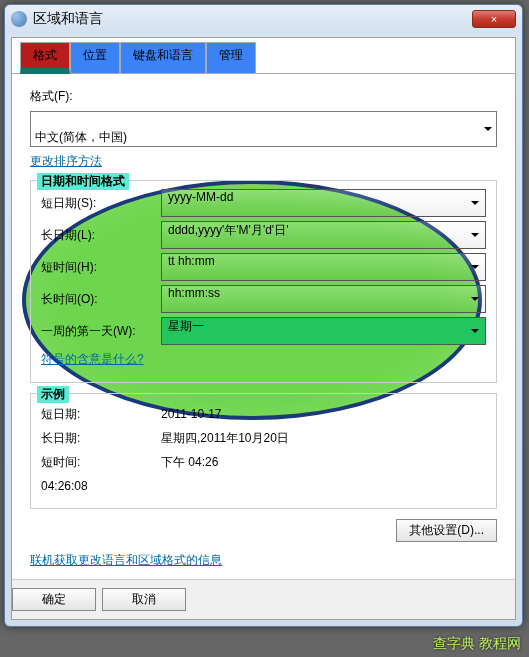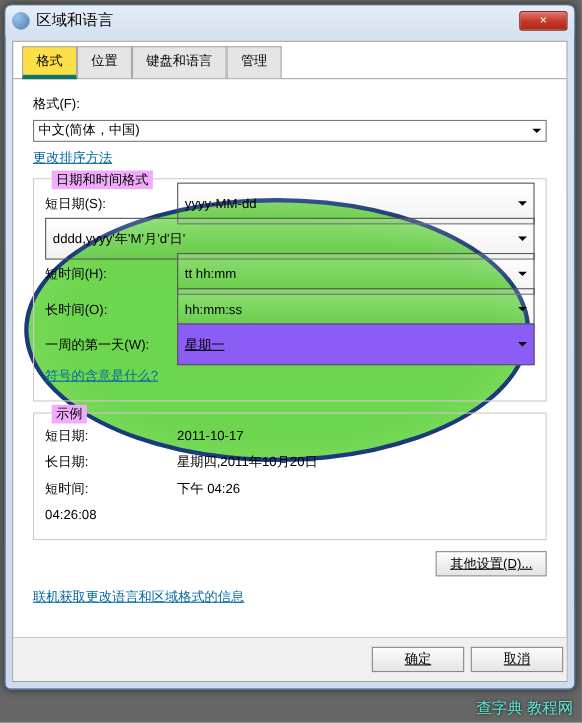--- a/index.html
+++ b/index.html
@@ -53,66 +53,67 @@
 }
 .tabs {
   display: flex;
   padding: 4px 8px 0 8px;
   border-bottom: 1px solid #aaa;
 }
 .tab {
   padding: 4px 12px;
   border: 1px solid #aaa;
   border-bottom: none;
-  background: #e5e5e5;
+  background: #3b82f6;
   margin-right: 0px;
   cursor: pointer;
   position: relative;
 }
 .tab.active {
-  background: #fde047;
-  border-bottom: 4px solid #0f766e;
+  background: #b91c1c;
+  border-bottom: 6px solid #0f766e;
   margin-bottom: -1px;
 }
 .panel {
   padding: 14px 18px;
 }
 .row { margin-bottom: 6px; }
 .label-f { margin-bottom: 4px; display: block; }
 .select-full {
   width: 100%;
-  height: 20px;
+  height: 36px;
   border: 1px solid #7a7a7a;
   background: #fff;
   padding: 0 18px 0 4px;
   position: relative;
   font-size: 12px;
   display: flex;
-  align-items: flex-start;
+  align-items: flex-end;
 }
 .select-full::after {
   content: "";
   position: absolute;
   right: 4px; top: 50%;
   border: 4px solid transparent;
   border-top-color: #000;
   transform: translateY(-2px);
 }
 .link { color: #0369a1; text-decoration: underline; cursor: pointer; }
 .groupbox {
   border: 1px solid #ccc;
   margin-top: 10px;
   padding: 10px 10px 8px 10px;
   position: relative;
 }
 .groupbox-title {
   position: absolute;
-  top: -8px; left: 16px;
-  background: #f0abfc;
+  top: -8px; left: 6px;
+  background: #5eead4;
   padding: 0 4px;
+  font-weight: bold;
 }
 .highlight-ellipse {
   position: absolute;
   left: 10px;
   top: 142px;
   width: 460px;
   height: 240px;
   background: radial-gradient(ellipse at center, #6ed64e 0%, #6ed64e 60%, rgba(110,214,78,0.9) 80%, rgba(110,214,78,0) 100%);
   border: 4px solid #1a3a7a;
   border-radius: 50%;
@@ -125,73 +126,71 @@
 }
 .form-row {
   display: flex;
   align-items: center;
   margin-bottom: 8px;
   height: 24px;
 }
 .form-label { width: 120px; }
 .form-select {
   flex: 1;
-  height: 38px;
+  height: 28px;
   border: 1px solid #555;
   background: linear-gradient(to bottom, rgba(255,255,255,0.2), rgba(0,0,0,0.05));
   padding: 0 18px 0 6px;
   position: relative;
   display: flex;
-  align-items: center;
   font-size: 12px;
   cursor: pointer;
 }
 .form-select::after {
   content: "";
   position: absolute;
   right: 6px; top: 50%;
   border: 4px solid transparent;
   border-top-color: #000;
   transform: translateY(-2px);
 }
-.form-select.white-bg { background: #8b5cf6; text-decoration: underline; }
+.form-select.white-bg { background: #22c55e; }
 .example-grid .form-row { height: 20px; margin-bottom: 4px; }
 .example-value { flex: 1; }
 .btn-row { text-align: right; margin-top: 10px; }
 .btn {
   display: inline-block;
   min-width: 84px;
   height: 23px;
   line-height: 21px;
   border: 1px solid #888;
   background: linear-gradient(to bottom, #fdfdfd, #e4e4e4);
   border-radius: 0;
   text-align: center;
   cursor: pointer;
   font-size: 12px;
   padding: 0 12px;
-  text-decoration: underline;
 }
 .btn.disabled { color: #999; cursor: default; }
 .bottom-bar {
   position: absolute;
   left: 0; right: 0; bottom: 0;
   height: 40px;
   background: #f0f0f0;
   border-top: 1px solid #ccc;
   display: flex;
-  justify-content: flex-end;
+  justify-content: flex-start;
   align-items: center;
   gap: 6px;
   padding-right: 3px;
 }
 .watermark {
   position: absolute;
   right: 8px; bottom: 4px;
-  color: #5eead4;
+  color: #bef264;
   font-size: 14px;
   text-shadow: 0 0 3px #000;
 }
 </style>
 </head>
 <body>
 
 <div class="outer-window">
   <div class="titlebar">
     <div class="title-icon"></div>
@@ -225,20 +224,21 @@
       <div class="groupbox form-grid">
         <div class="groupbox-title">日期和时间格式</div>
 
         <div class="form-row">
           <div class="form-label">短日期(S):</div>
           <div class="form-select">
             <span>yyyy-MM-dd</span>
           </div>
         </div>
         <div class="form-row">
+          <div class="form-label">长日期(L):</div>
           <div class="form-select">
             <span>dddd,yyyy'年'M'月'd'日'</span>
           </div>
         </div>
         <div class="form-row">
           <div class="form-label">短时间(H):</div>
           <div class="form-select">
             <span>tt hh:mm</span>
           </div>
         </div>

